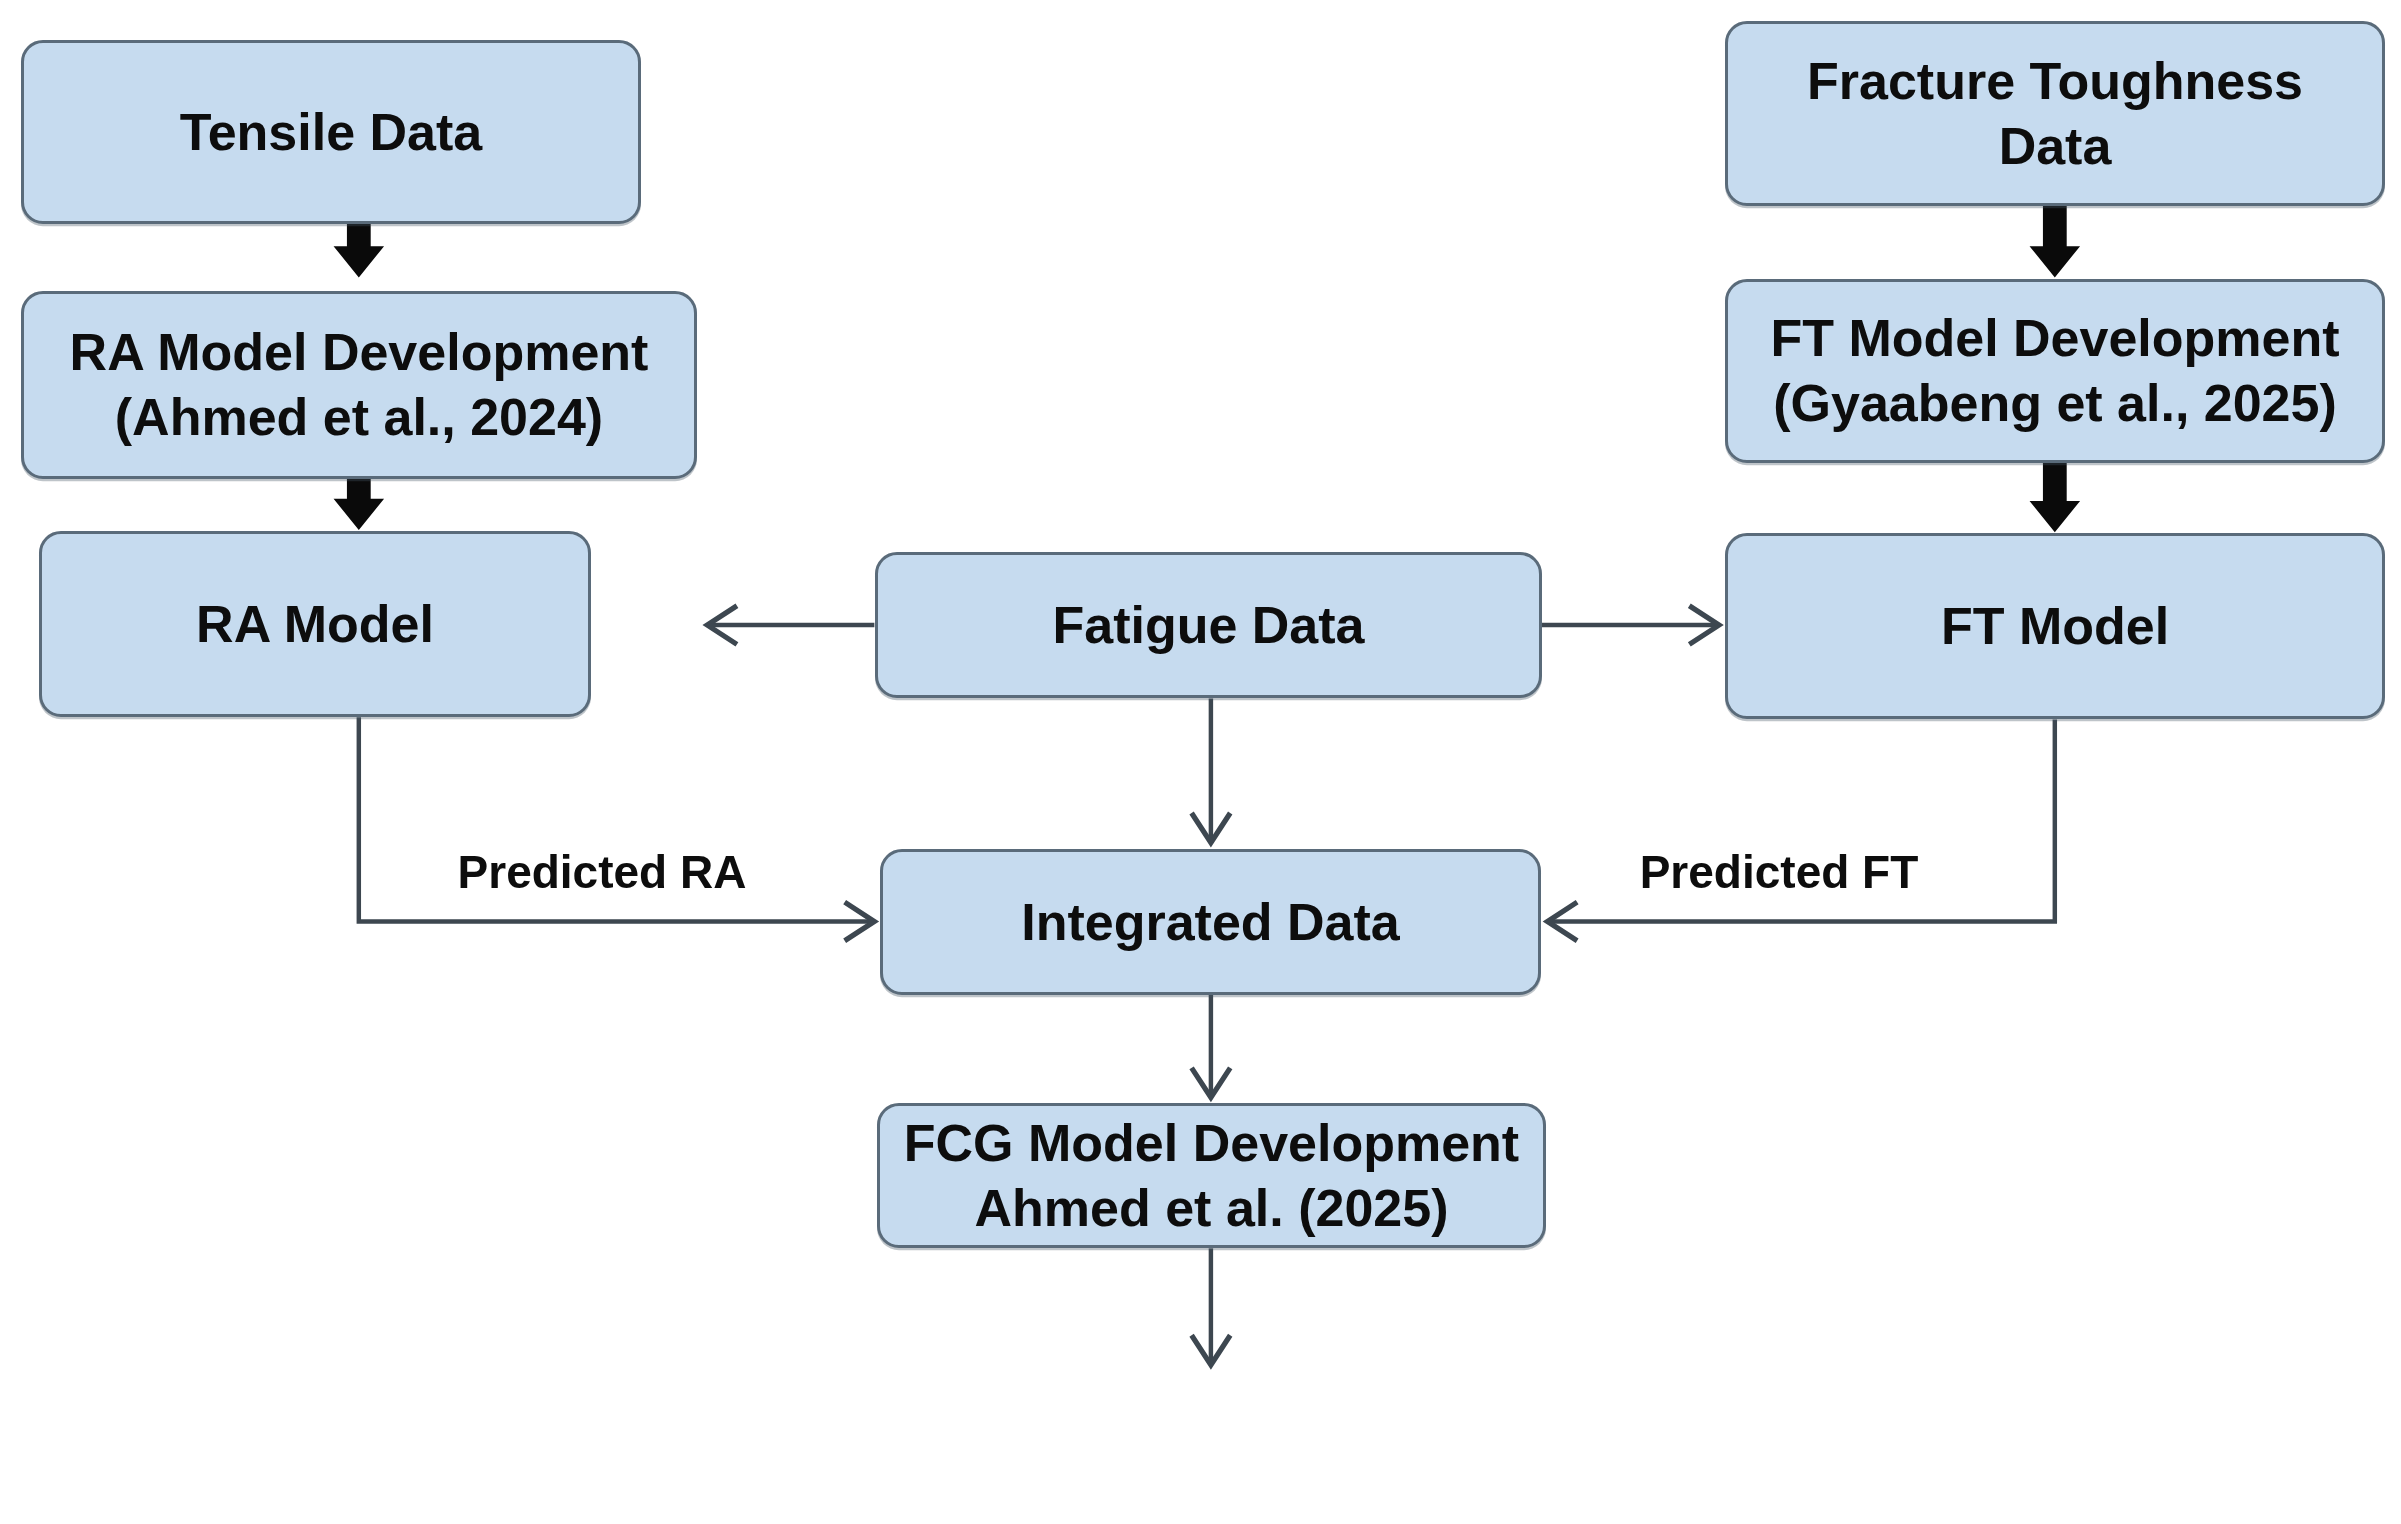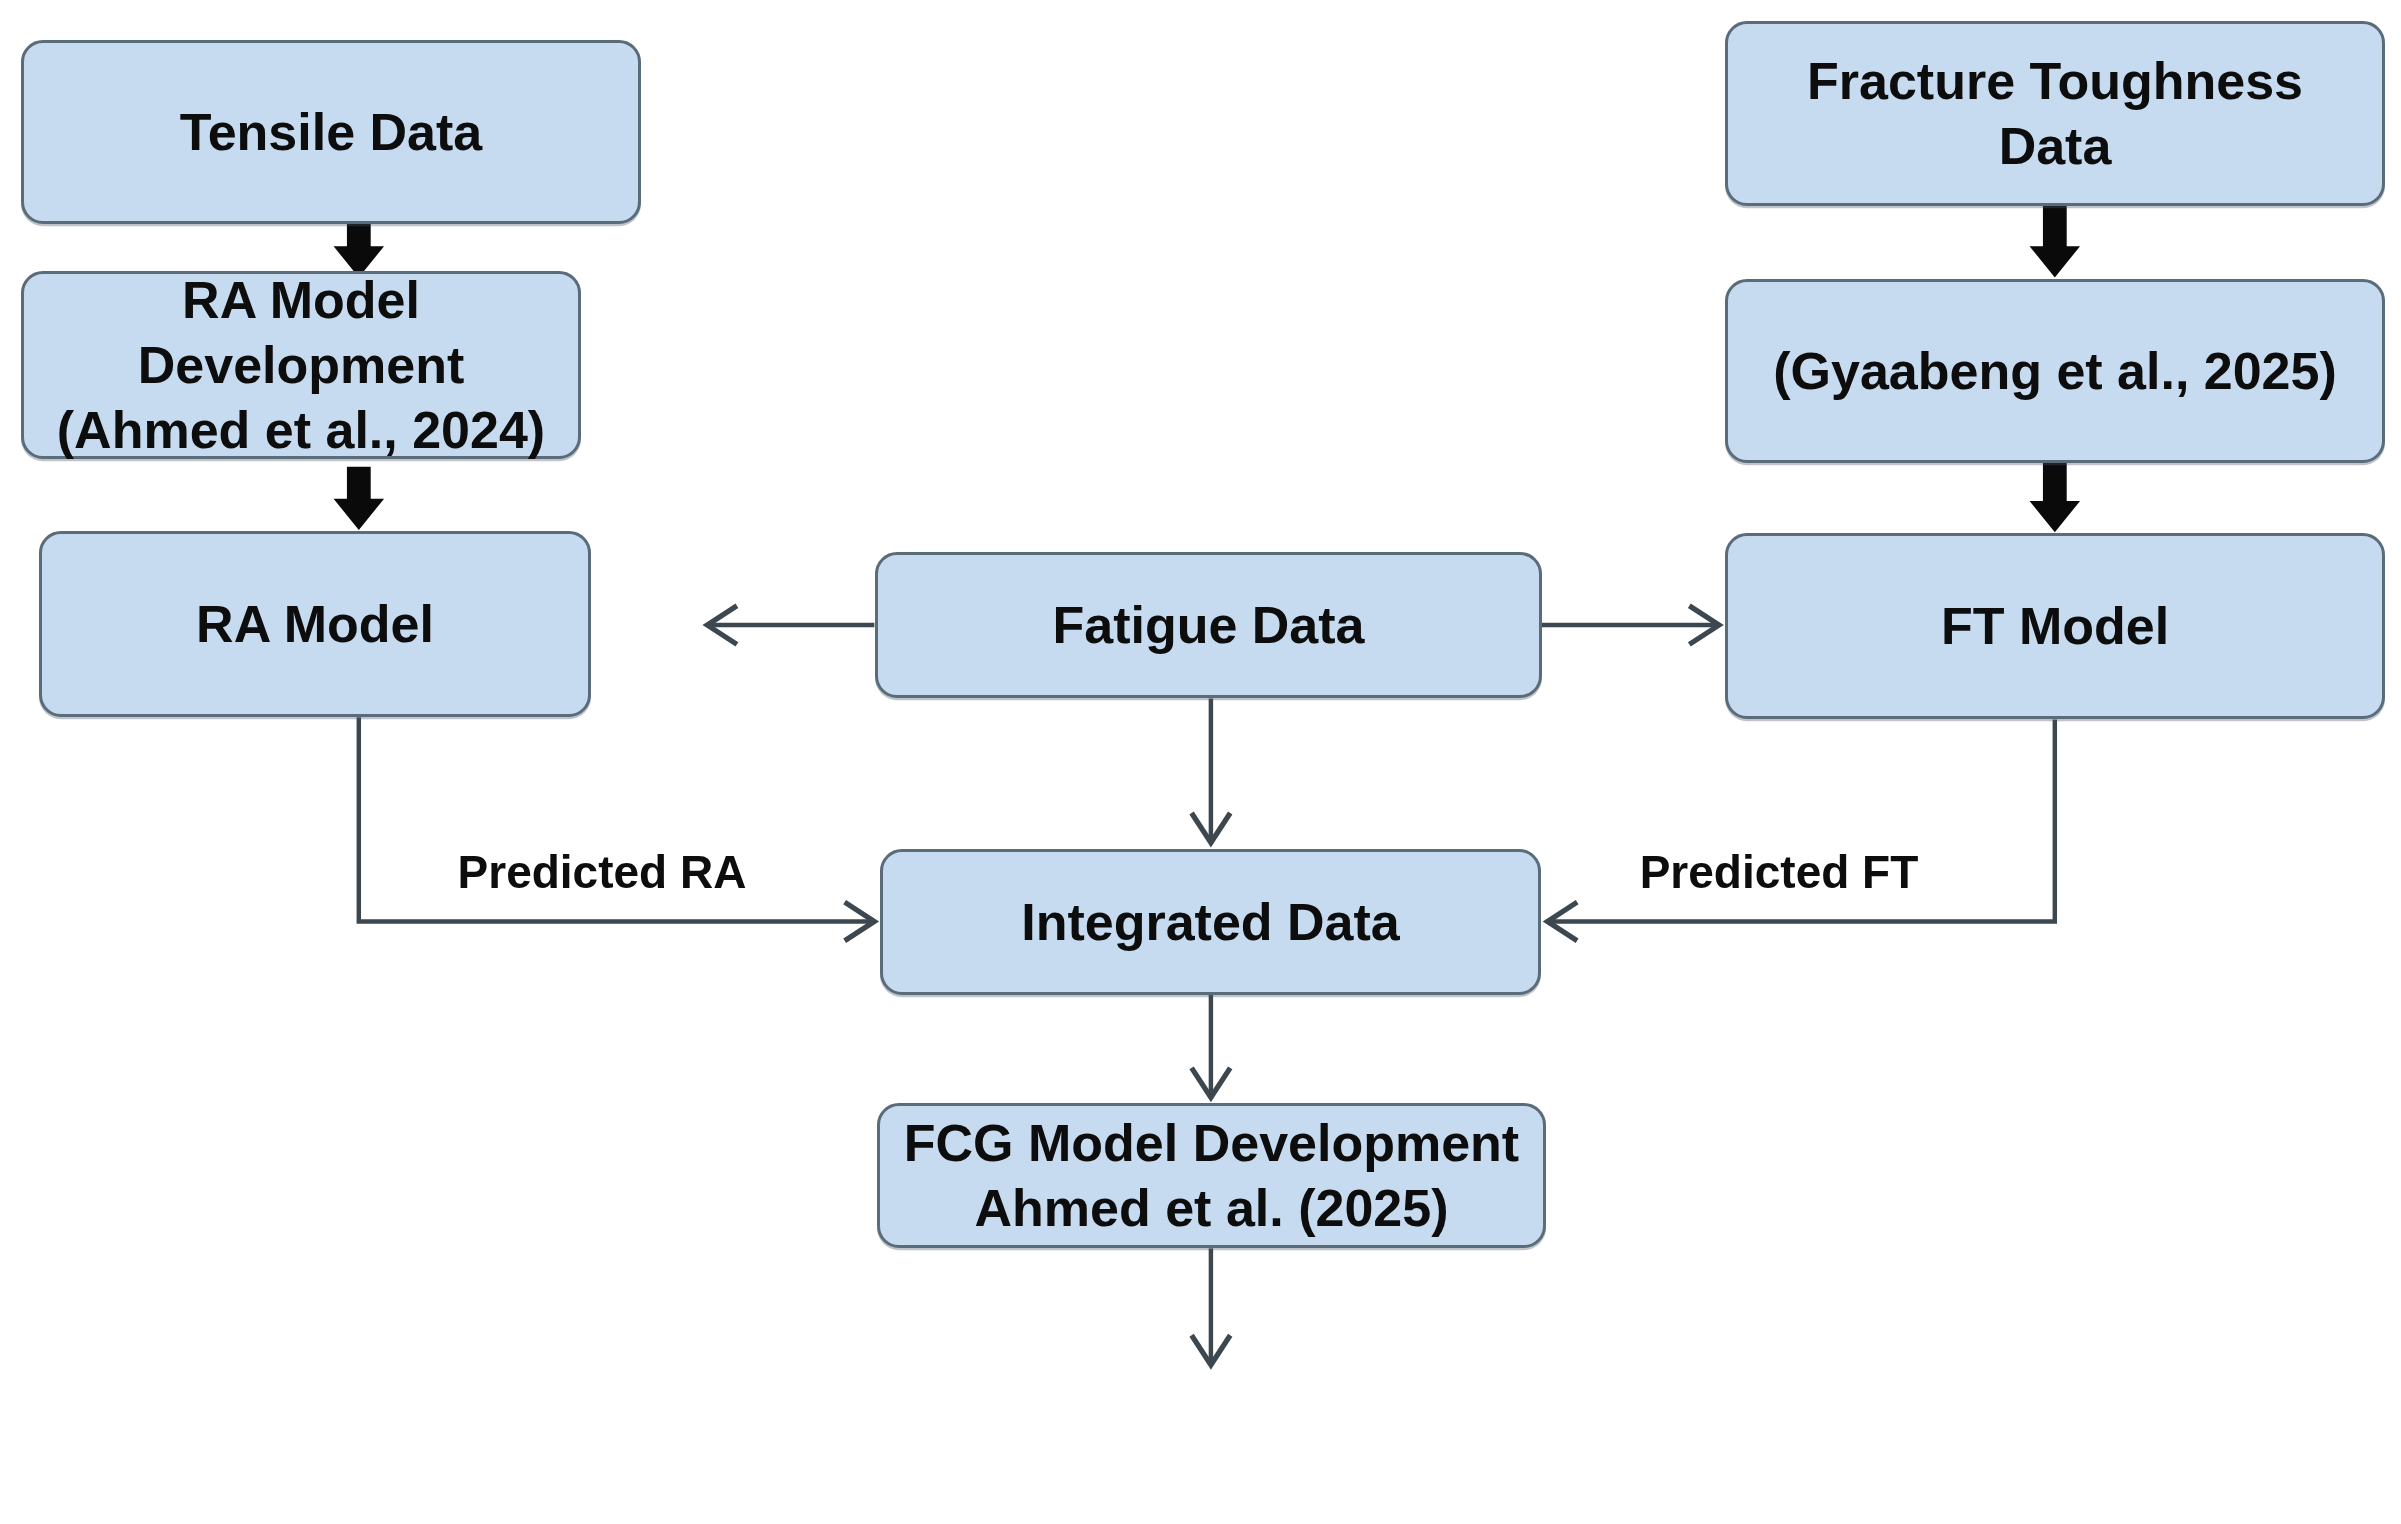--- a/index.html
+++ b/index.html
@@ -41,21 +41,21 @@
     position:absolute;
     z-index:2;
     color:var(--text);
     font-weight:700;
     font-size:46px;
     line-height:53px;
     text-align:center;
   }
   
   #box-tensile      {left:21px;   top:40px;   width:620px; height:184px;}
-  #box-ra-dev       {left:21px;   top:271px;  width:560px; height:188px;}
+  #box-ra-dev       {left:21px;   top:291px;  width:676px; height:188px;}
   #box-ra-model     {left:39px;   top:531px;  width:552px; height:186px;}
   #box-fatigue      {left:875px; top:552px;  width:667px; height:146px;}
   #box-integrated   {left:880px; top:849px; width:661px; height:146px;}
   #box-fcg-dev      {left:877px; top:1103px; width:669px; height:145px;text-align:right;}
   #box-fcg-model    {left:877px; top:1371px; width:669px; height:141px;}
   #box-ftd          {left:1725px; top:21px;   width:660px; height:185px;}
   #box-ft-dev       {left:1725px; top:279px;  width:660px; height:184px;}
   #box-ft-model     {left:1725px; top:533px;  width:660px; height:186px;}
   #label-predicted-ra{left:435px;  top:846px; width:334px;}
   #label-predicted-ft{left:1612px; top:846px; width:334px;}
@@ -112,20 +112,21 @@
     <span>Ahmed et al. (2025)</span>
   </div>
 
 
   <div class="box" id="box-ftd">
     <span>Fracture Toughness</span>
     <span>Data</span>
   </div>
 
   <div class="box" id="box-ft-dev">
+    <span>FT Model Development</span>
     <span>(Gyaabeng et al., 2025)</span>
   </div>
 
   <div class="box" id="box-ft-model">
     <span>FT Model</span>
   </div>
 
   <div class="edge-label" id="label-predicted-ra">Predicted RA</div>
   <div class="edge-label" id="label-predicted-ft">Predicted FT</div>
 

